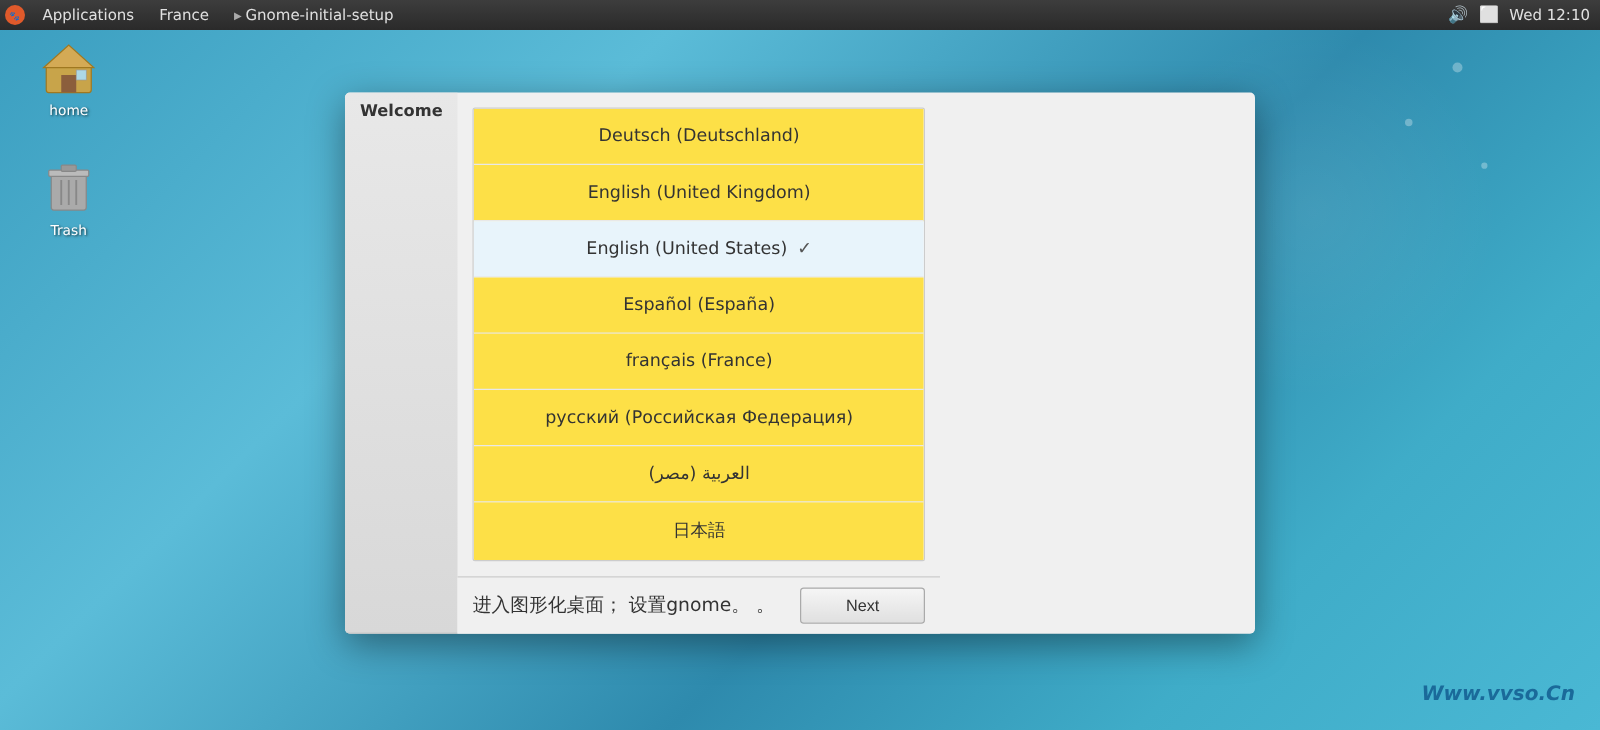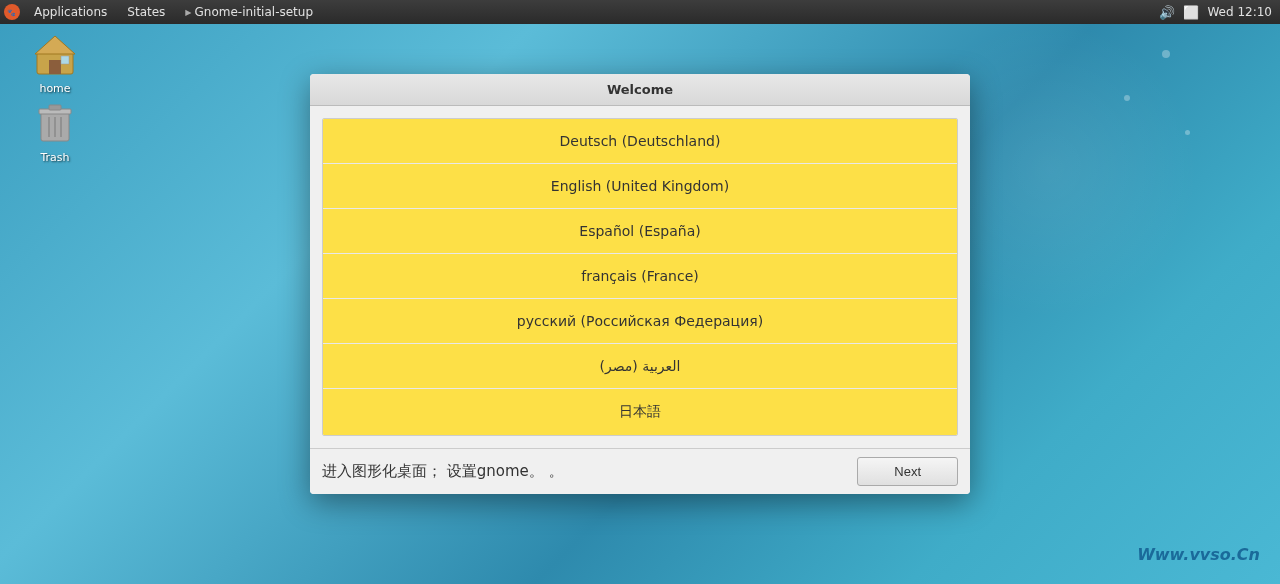--- a/index.html
+++ b/index.html
@@ -109,21 +109,21 @@
       font-size: 13px;
     }
 
     
     .desktop-icons {
       position: absolute;
       top: 30px;
       left: 20px;
       display: flex;
       flex-direction: column;
-      gap: 4px;
+      gap: 31px;
     }
 
     .desktop-icon {
       display: flex;
       flex-direction: column;
       align-items: center;
       gap: 4px;
       cursor: pointer;
       width: 70px;
     }
@@ -171,27 +171,27 @@
       left: 0;
       right: 0;
       bottom: 0;
       display: flex;
       align-items: flex-start;
       justify-content: center;
       padding-top: 50px;
     }
 
     .dialog {
-      width: 660px;
+      width: 728px;
       background: #f0f0f0;
       border-radius: 4px;
       box-shadow: 0 8px 30px rgba(0,0,0,0.4);
       overflow: hidden;
       display: flex;
-      flex-direction: column;
+      flex-direction: row;
     }
 
     .dialog-titlebar {
       background: linear-gradient(to bottom, #e8e8e8, #d8d8d8);
       padding: 8px 12px;
       text-align: center;
       font-size: 13px;
       font-weight: bold;
       color: #333;
       border-bottom: 1px solid #bbb;
@@ -306,21 +306,21 @@
       <div class="taskbar-app-icon">
         <svg width="12" height="12" viewBox="0 0 12 12">
           <circle cx="6" cy="6" r="5" fill="#e05a2b"></circle>
           <text x="6" y="9" text-anchor="middle" font-size="7" fill="white">🐾</text>
         </svg>
       </div>
       <div class="taskbar-item">
         <span>Applications</span>
       </div>
       <div class="taskbar-item">
-        <span>States</span>
+        <span>France</span>
       </div>
       <div class="taskbar-gnome-item">
         <span class="arrow">▶</span>
         <span>Gnome-initial-setup</span>
       </div>
     </div>
     <div class="taskbar-right">
       <span class="taskbar-icon">🔊</span>
       <span class="taskbar-icon">⬜</span>
       <span>Wed 12:10</span>
@@ -365,20 +365,24 @@
           <div class="list-scroll-container">
 
             <div class="language-item">
               <span>Deutsch (Deutschland)</span>
             </div>
 
             <div class="language-item">
               <span>English (United Kingdom)</span>
             </div>
 
+            <div class="language-item selected">
+              <span>English (United States)</span>
+              <span class="checkmark">✓</span>
+            </div>
 
             <div class="language-item">
               <span>Español (España)</span>
             </div>
 
             <div class="language-item">
               <span>français (France)</span>
             </div>
 
             <div class="language-item">

